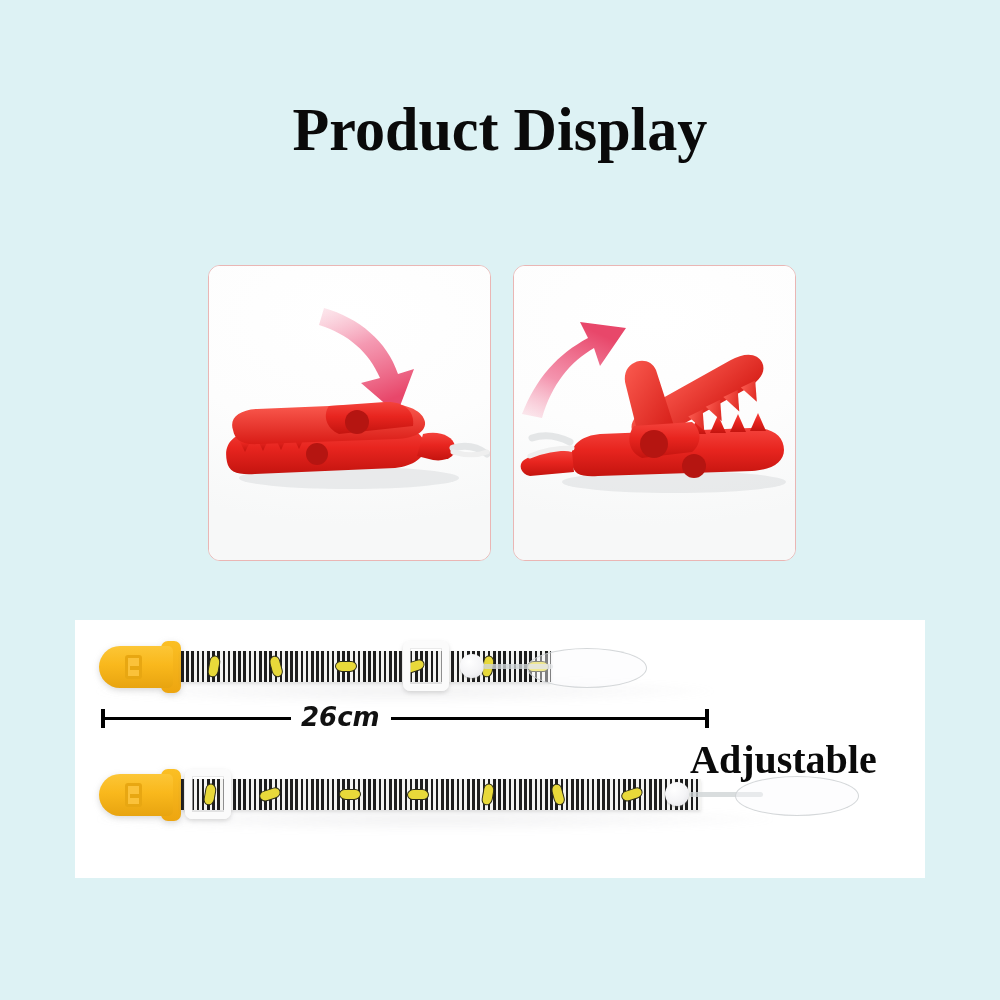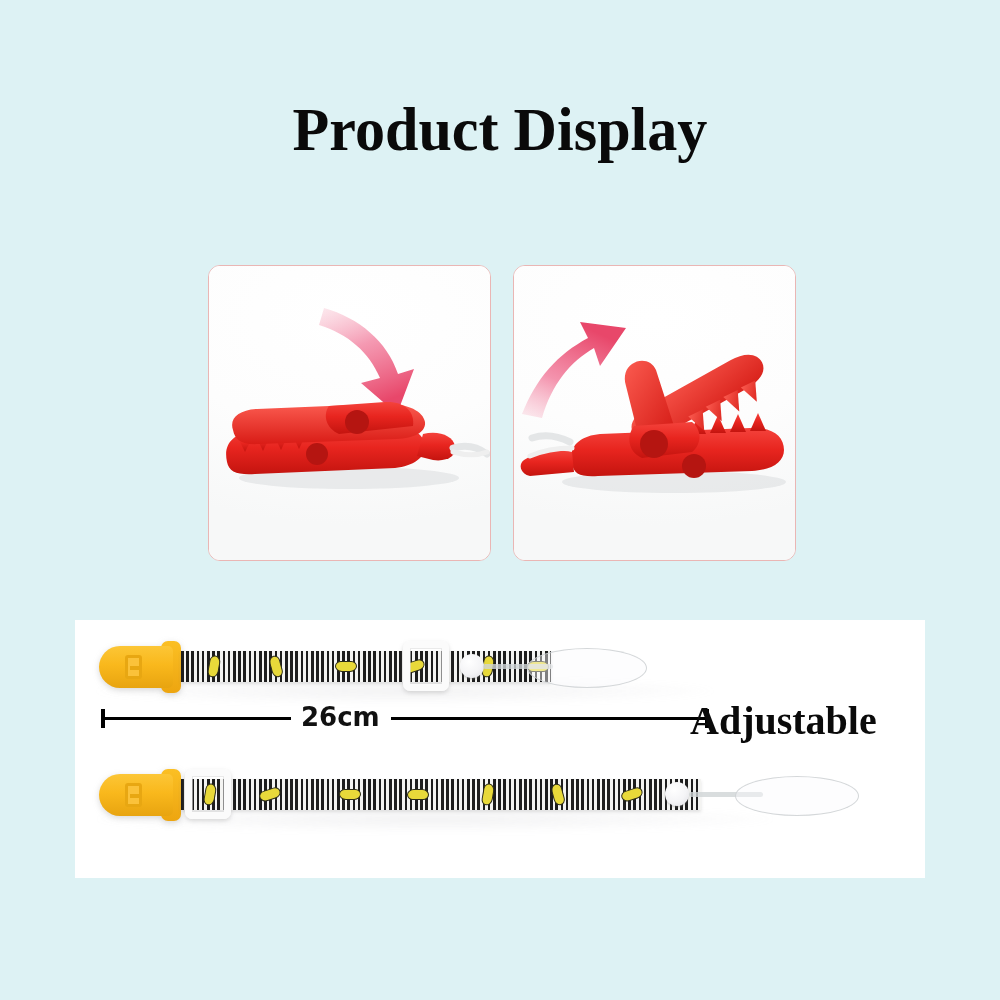--- a/index.html
+++ b/index.html
@@ -198,20 +198,21 @@
     top: 34px;
     height: 5px;
     background: rgba(208,212,214,0.8);
     border-radius: 3px;
   }
 
   
   .dim {
     position: absolute;
     height: 26px;
+    font-style: italic;
   }
   .dim-line {
     position: absolute;
     top: 12px;
     height: 3px;
     background: #000000;
   }
   .dim-cap {
     position: absolute;
     top: 4px;
@@ -226,21 +227,21 @@
     font-weight: bold;
     font-size: 26px;
     color: #111111;
     white-space: nowrap;
   }
 
   
   #adjustable {
     position: absolute;
     left: 690px;
-    top: 697px;
+    top: 736px;
     font-family: "Liberation Serif", serif;
     font-weight: bold;
     font-size: 40px;
     color: #0a0a0a;
     white-space: nowrap;
   }
 </style>
 </head>
 <body>
 

